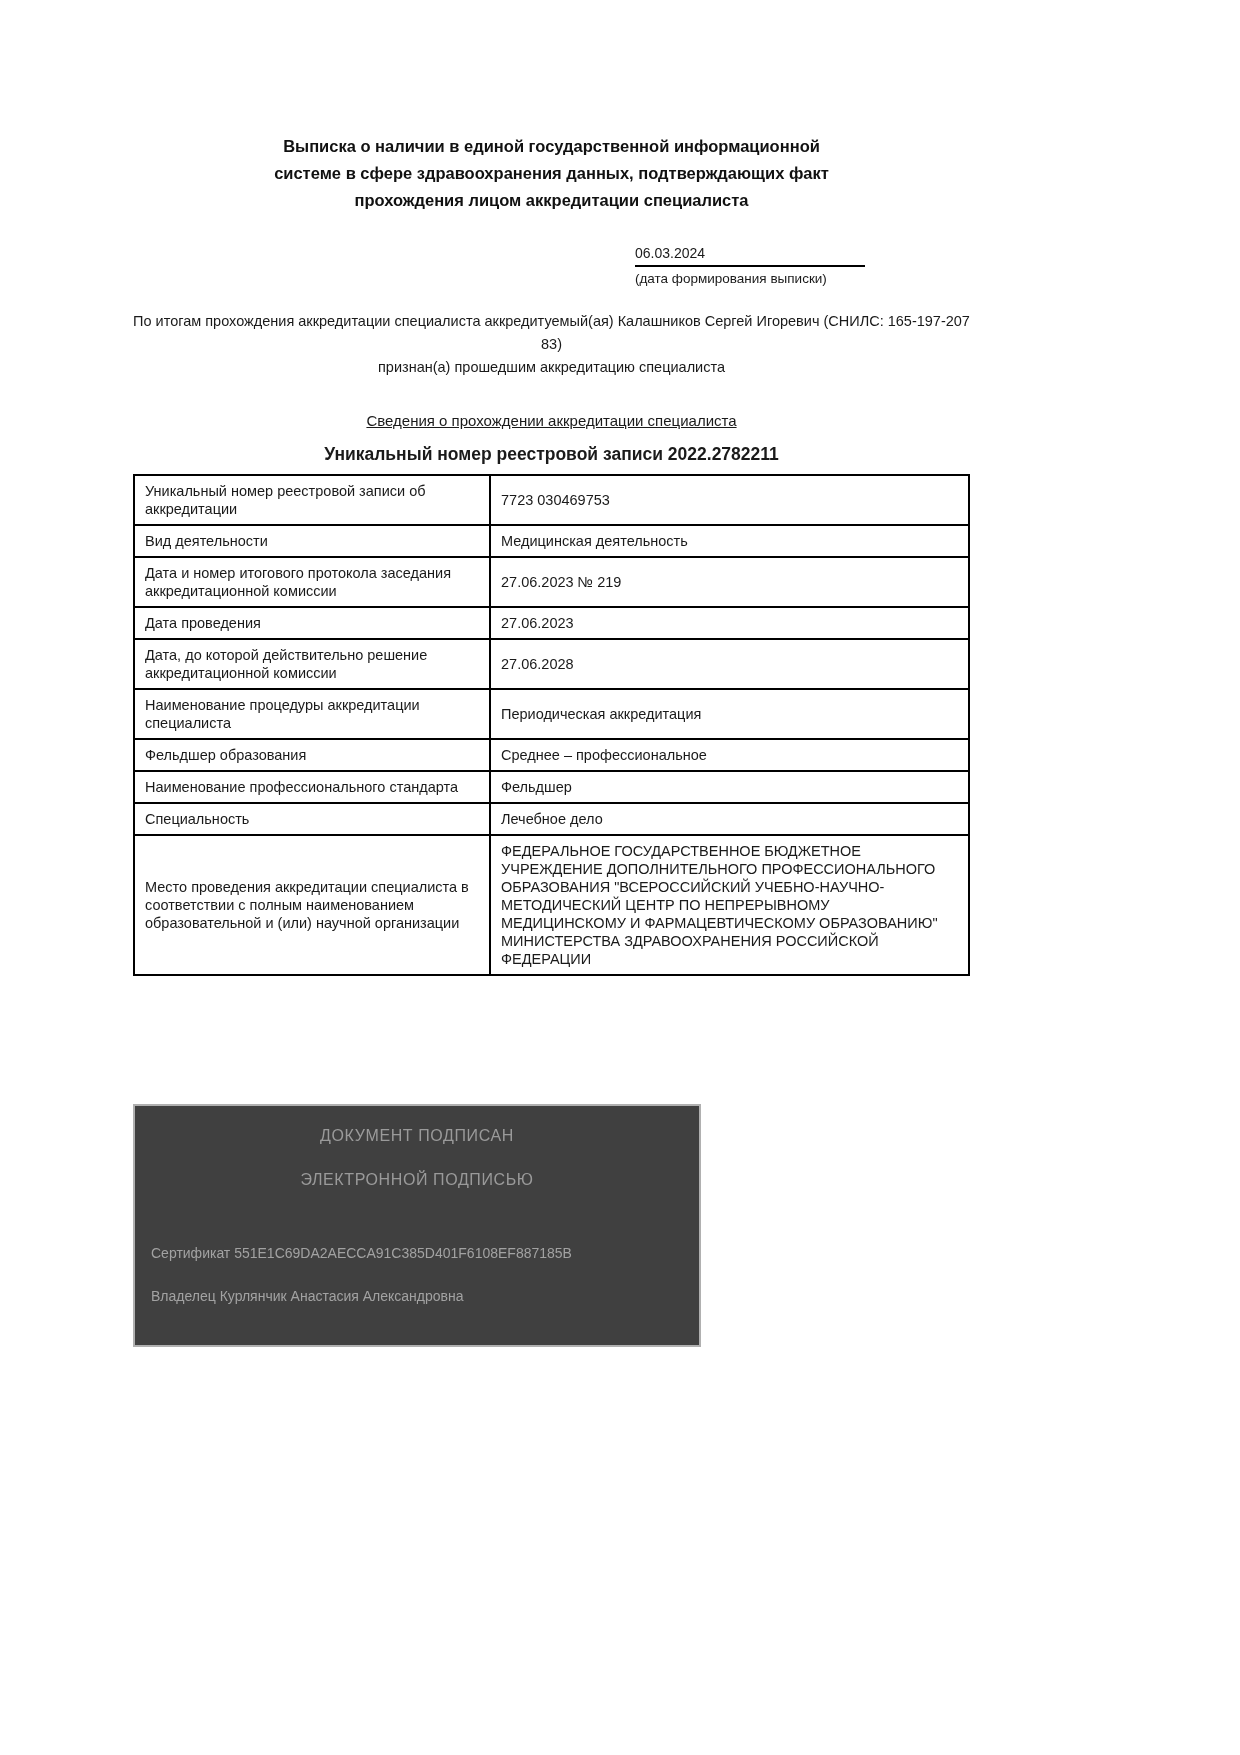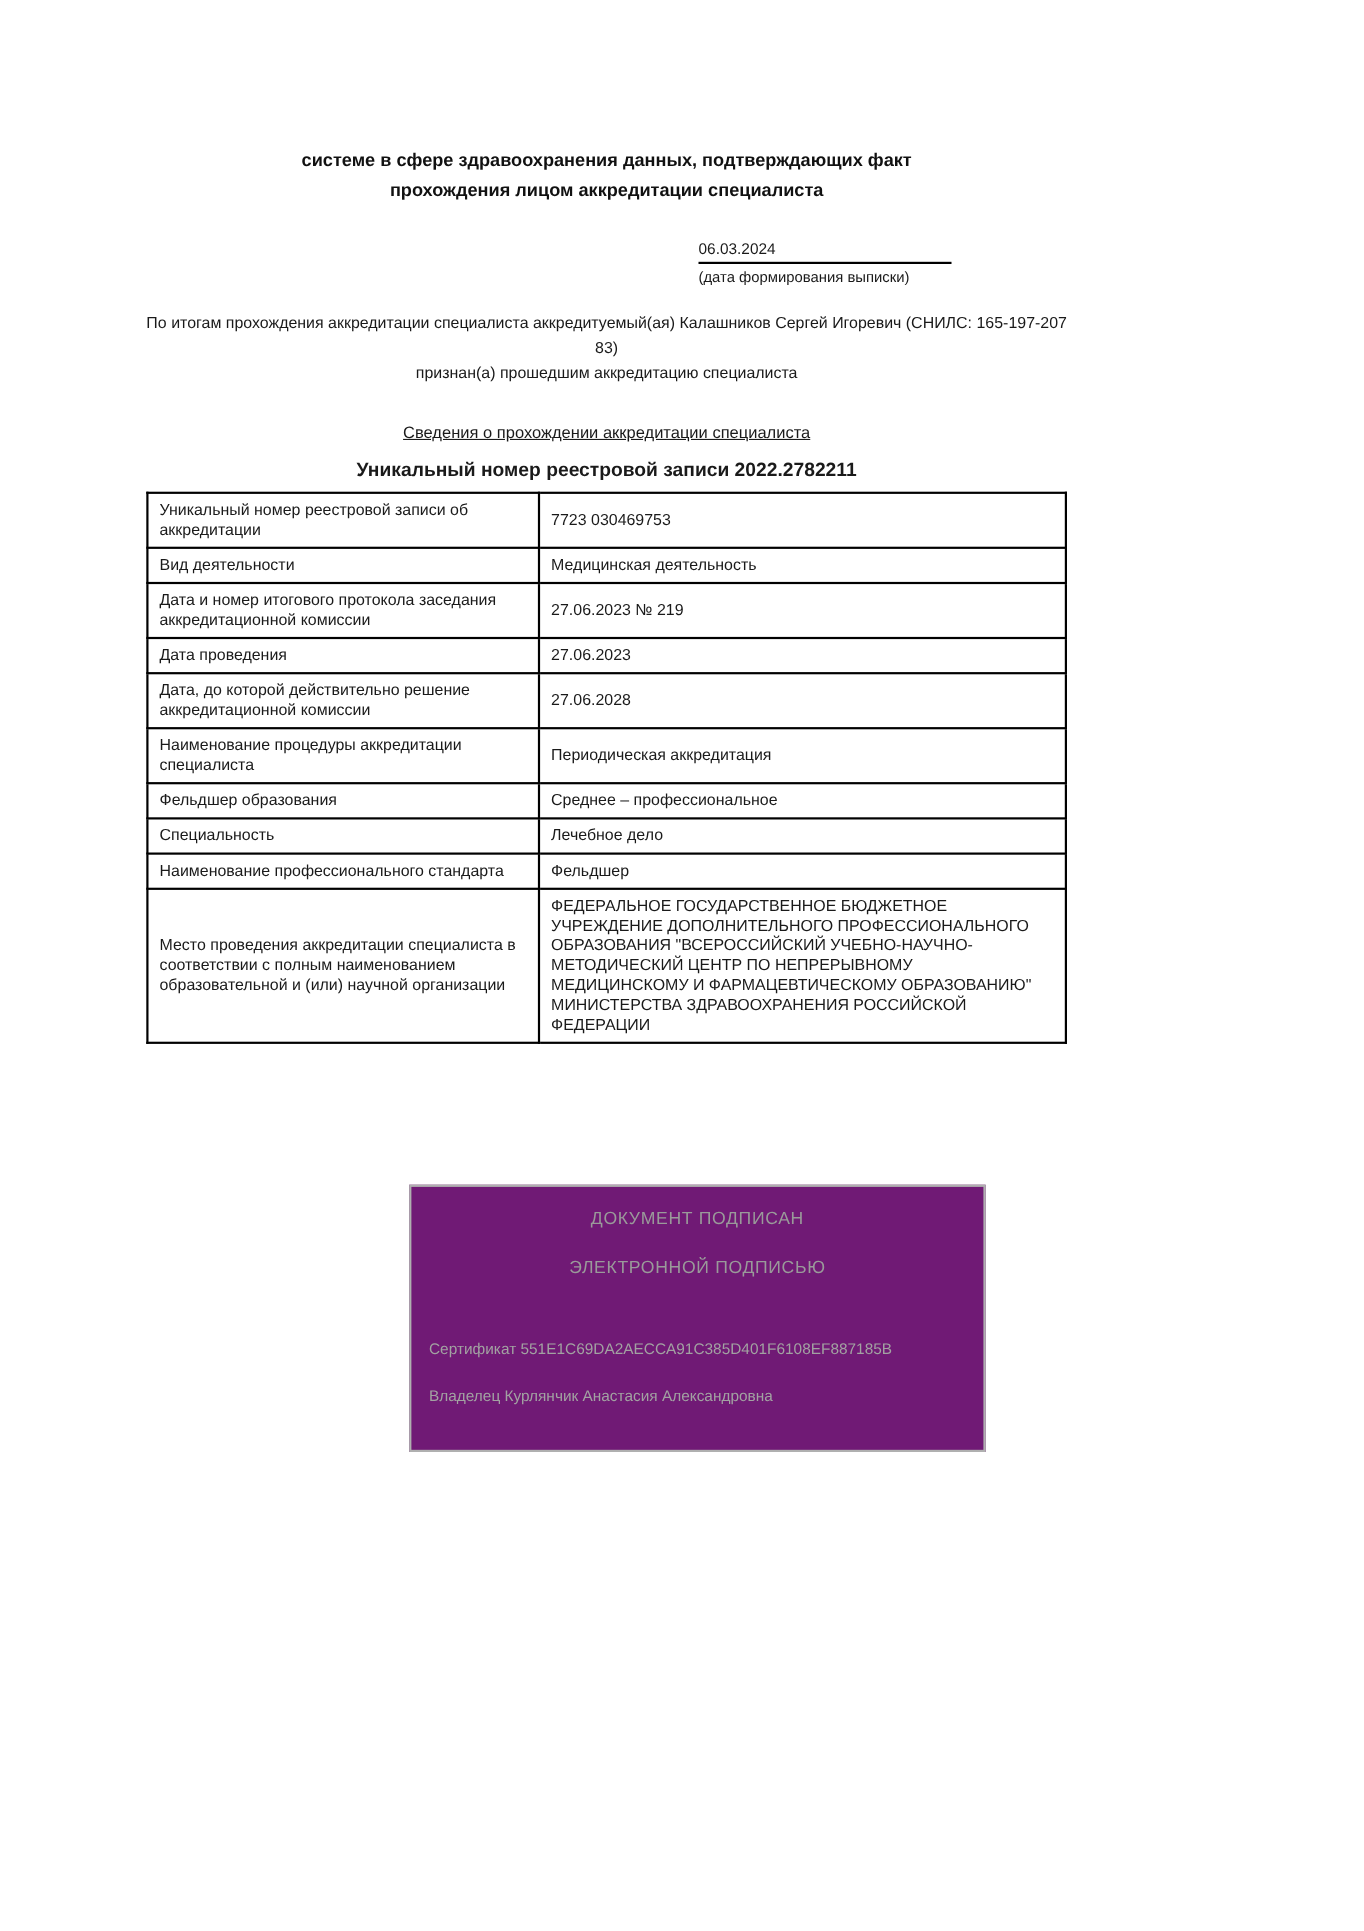--- a/index.html
+++ b/index.html
@@ -79,27 +79,26 @@
     padding: 6px 10px;
     font-size: 14.5px;
     line-height: 18px;
     vertical-align: middle;
     word-wrap: break-word;
   }
   td.label-col { width: 40%; }
   
   .signature-box {
     box-sizing: border-box;
-    width: 524px;
+    width: 568px;
     height: 243px;
-    margin-left: 239px;
     margin-top: 128px;
     border: 2px solid #b0b0b0;
     padding: 20px 16px 0 16px;
-    background: #701a75;
+    background: #404040;
   }
   .sig-title {
     text-align: center;
     color: #9a9a9a;
     font-size: 16px;
     line-height: 20px;
     letter-spacing: 0.6px;
   }
   .sig-title.second { margin-top: 24px; }
   .sig-line {
@@ -111,20 +110,21 @@
   .sig-line.cert  { margin-top: 55px; }
   .sig-line.owner { margin-top: 26px; }
   .sig-line.valid { margin-top: 26px; }
 </style>
 </head>
 <body>
 
 <div class="content">
 
   <div class="doc-title">
+    <div>Выписка о наличии в единой государственной информационной</div>
     <div>системе в сфере здравоохранения данных, подтверждающих факт</div>
     <div>прохождения лицом аккредитации специалиста</div>
   </div>
 
   <div class="date-block">
     <span class="date-value">06.03.2024</span>
     <span class="date-caption">(дата формирования выписки)</span>
   </div>
 
   <div class="intro">
@@ -160,26 +160,26 @@
       </tr>
       <tr>
         <td class="label-col">Наименование процедуры аккредитации специалиста</td>
         <td>Периодическая аккредитация</td>
       </tr>
       <tr>
         <td class="label-col">Фельдшер образования</td>
         <td>Среднее – профессиональное</td>
       </tr>
       <tr>
+        <td class="label-col">Наименование профессионального стандарта</td>
+        <td>Фельдшер</td>
+      </tr>
+      <tr>
         <td class="label-col">Специальность</td>
         <td>Лечебное дело</td>
-      </tr>
-      <tr>
-        <td class="label-col">Наименование профессионального стандарта</td>
-        <td>Фельдшер</td>
       </tr>
       <tr>
         <td class="label-col">Место проведения аккредитации специалиста в соответствии с полным наименованием образовательной и (или) научной организации</td>
         <td>ФЕДЕРАЛЬНОЕ ГОСУДАРСТВЕННОЕ БЮДЖЕТНОЕ УЧРЕЖДЕНИЕ ДОПОЛНИТЕЛЬНОГО ПРОФЕССИОНАЛЬНОГО ОБРАЗОВАНИЯ "ВСЕРОССИЙСКИЙ УЧЕБНО-НАУЧНО-МЕТОДИЧЕСКИЙ ЦЕНТР ПО НЕПРЕРЫВНОМУ МЕДИЦИНСКОМУ И ФАРМАЦЕВТИЧЕСКОМУ ОБРАЗОВАНИЮ" МИНИСТЕРСТВА ЗДРАВООХРАНЕНИЯ РОССИЙСКОЙ ФЕДЕРАЦИИ</td>
       </tr>
     </tbody>
   </table>
 
   <div class="signature-box">
     <div class="sig-title">ДОКУМЕНТ ПОДПИСАН</div>

